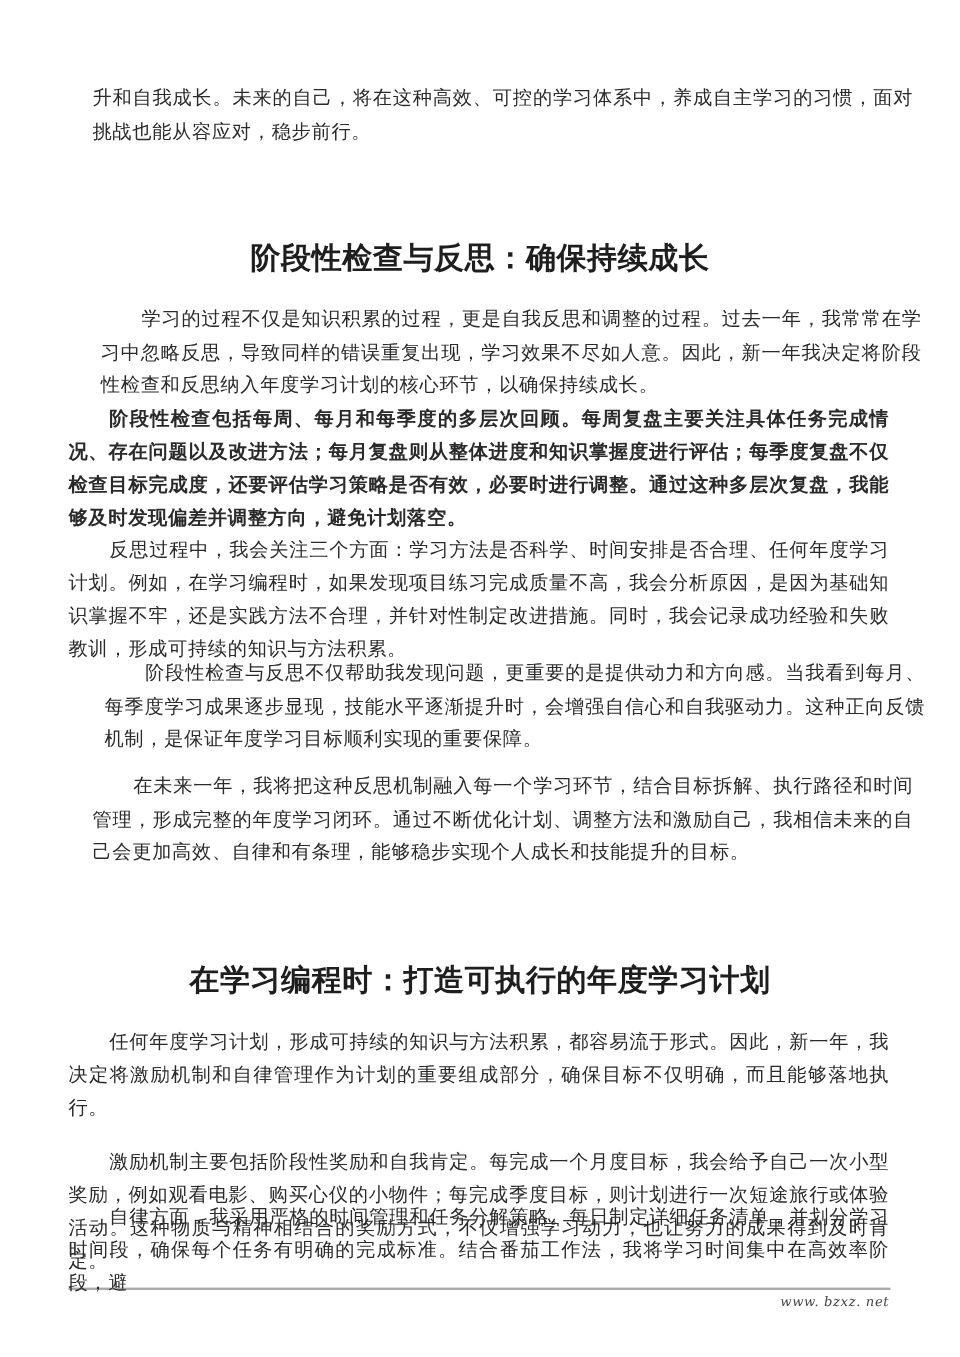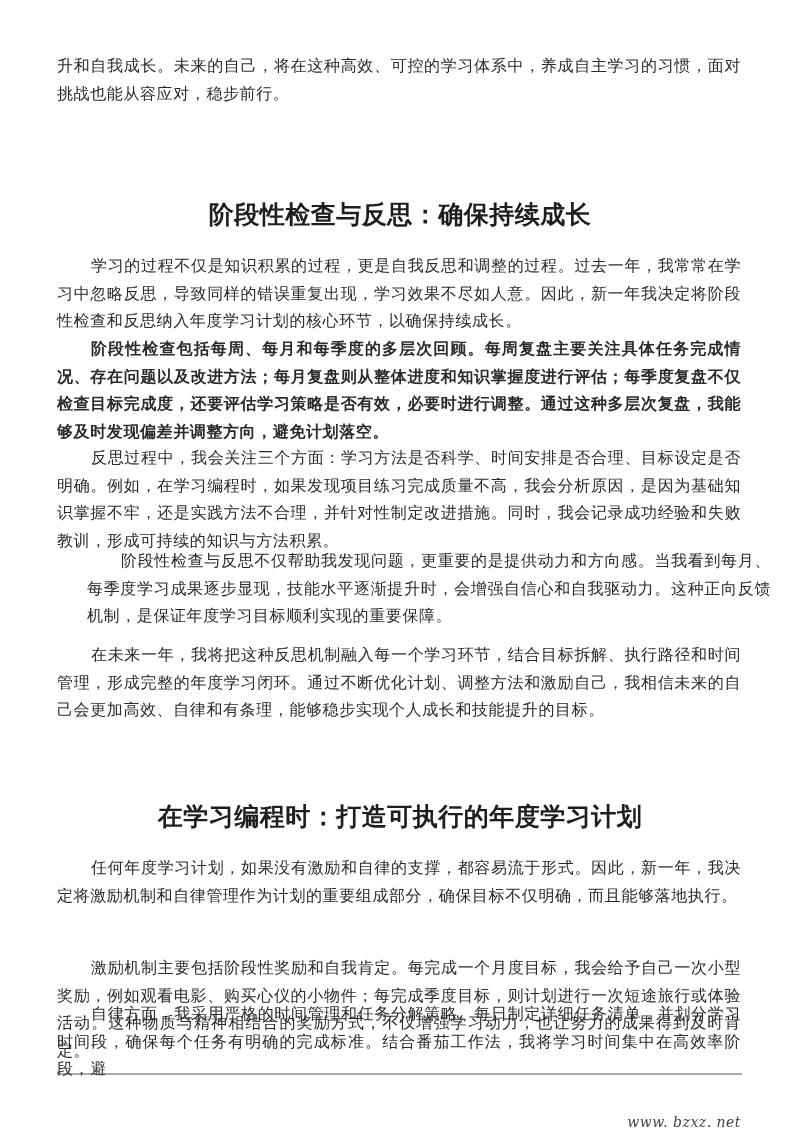--- a/index.html
+++ b/index.html
@@ -31,46 +31,45 @@
     user-select: none;
   }
   .content { position: relative; z-index: 1; }
   .footer-rule {
     position: absolute; left: 57px; top: 1073px; width: 685px; height: 2px;
     background: #a9a9a9;
   }
   .footer-url {
     position: absolute; right: 59px; top: 1078px;
     font-family: "DejaVu Serif", "Liberation Serif", serif;
-    font-style: italic; font-size: 14px; color: #444;
+    font-style: italic; font-size: 11px; color: #444;
     letter-spacing: 0.5px;
-    margin-top: 36px;
   }
 </style>
 </head>
 <body>
 
 <div class="page">
 
 
   <div class="content">
 
-    <p class="para" style="top:52px;">升和自我成长。未来的自己，将在这种高效、可控的学习体系中，养成自主学习的习惯，面对挑战也能从容应对，稳步前行。</p>
+    <p class="para" style="top:68px;margin-left:20px;">升和自我成长。未来的自己，将在这种高效、可控的学习体系中，养成自主学习的习惯，面对挑战也能从容应对，稳步前行。</p>
 
     <h2 class="heading" style="top:198px;">阶段性检查与反思：确保持续成长</h2>
 
-    <p class="para indent" style="top:252px;">学习的过程不仅是知识积累的过程，更是自我反思和调整的过程。过去一年，我常常在学习中忽略反思，导致同样的错误重复出现，学习效果不尽如人意。因此，新一年我决定将阶段性检查和反思纳入年度学习计划的核心环节，以确保持续成长。</p>
+    <p class="para indent" style="top:252px;margin-left:27px;">学习的过程不仅是知识积累的过程，更是自我反思和调整的过程。过去一年，我常常在学习中忽略反思，导致同样的错误重复出现，学习效果不尽如人意。因此，新一年我决定将阶段性检查和反思纳入年度学习计划的核心环节，以确保持续成长。</p>
     <p class="para indent" style="top:335px;font-weight:bold;">阶段性检查包括每周、每月和每季度的多层次回顾。每周复盘主要关注具体任务完成情况、存在问题以及改进方法；每月复盘则从整体进度和知识掌握度进行评估；每季度复盘不仅检查目标完成度，还要评估学习策略是否有效，必要时进行调整。通过这种多层次复盘，我能够及时发现偏差并调整方向，避免计划落空。</p>
-    <p class="para indent" style="top:444px;">反思过程中，我会关注三个方面：学习方法是否科学、时间安排是否合理、目标设定是否明确。例如，在学习编程时，如果发现项目练习完成质量不高，我会分析原因，是因为基础知识掌握不牢，还是实践方法不合理，并针对性制定改进措施。同时，我会记录成功经验和失败教训，形成可持续的知识与方法积累。</p>
+    <p class="para indent" style="top:444px;">反思过程中，我会关注三个方面：学习方法是否科学、时间安排是否合理、任何年度学习计划。例如，在学习编程时，如果发现项目练习完成质量不高，我会分析原因，是因为基础知识掌握不牢，还是实践方法不合理，并针对性制定改进措施。同时，我会记录成功经验和失败教训，形成可持续的知识与方法积累。</p>
     <p class="para indent" style="top:547px;margin-left:30px;">阶段性检查与反思不仅帮助我发现问题，更重要的是提供动力和方向感。当我看到每月、每季度学习成果逐步显现，技能水平逐渐提升时，会增强自信心和自我驱动力。这种正向反馈机制，是保证年度学习目标顺利实现的重要保障。</p>
-    <p class="para indent" style="top:641px;">在未来一年，我将把这种反思机制融入每一个学习环节，结合目标拆解、执行路径和时间管理，形成完整的年度学习闭环。通过不断优化计划、调整方法和激励自己，我相信未来的自己会更加高效、自律和有条理，能够稳步实现个人成长和技能提升的目标。</p>
+    <p class="para indent" style="top:641px;margin-left:20px;">在未来一年，我将把这种反思机制融入每一个学习环节，结合目标拆解、执行路径和时间管理，形成完整的年度学习闭环。通过不断优化计划、调整方法和激励自己，我相信未来的自己会更加高效、自律和有条理，能够稳步实现个人成长和技能提升的目标。</p>
 
     <h2 class="heading" style="top:800px;">在学习编程时：打造可执行的年度学习计划</h2>
 
-    <p class="para indent" style="top:854px;">任何年度学习计划，如果没有激励和自律的支撑，都容易流于形式。因此，新一年，我决定将激励机制和自律管理作为计划的重要组成部分，确保目标不仅明确，而且能够落地执行。</p>
+    <p class="para indent" style="top:854px;">任何年度学习计划，形成可持续的知识与方法积累，都容易流于形式。因此，新一年，我决定将激励机制和自律管理作为计划的重要组成部分，确保目标不仅明确，而且能够落地执行。</p>
     <p class="para indent" style="top:954px;">激励机制主要包括阶段性奖励和自我肯定。每完成一个月度目标，我会给予自己一次小型奖励，例如观看电影、购买心仪的小物件；每完成季度目标，则计划进行一次短途旅行或体验活动。这种物质与精神相结合的奖励方式，不仅增强学习动力，也让努力的成果得到及时肯定。</p>
     <p class="para indent" style="top:1000px;">自律方面，我采用严格的时间管理和任务分解策略。每日制定详细任务清单，并划分学习时间段，确保每个任务有明确的完成标准。结合番茄工作法，我将学习时间集中在高效率阶段，避</p>
 
   </div>
 
   <div class="footer-rule"></div>
   <div class="footer-url">www. bzxz. net</div>
 
 </div>
 

